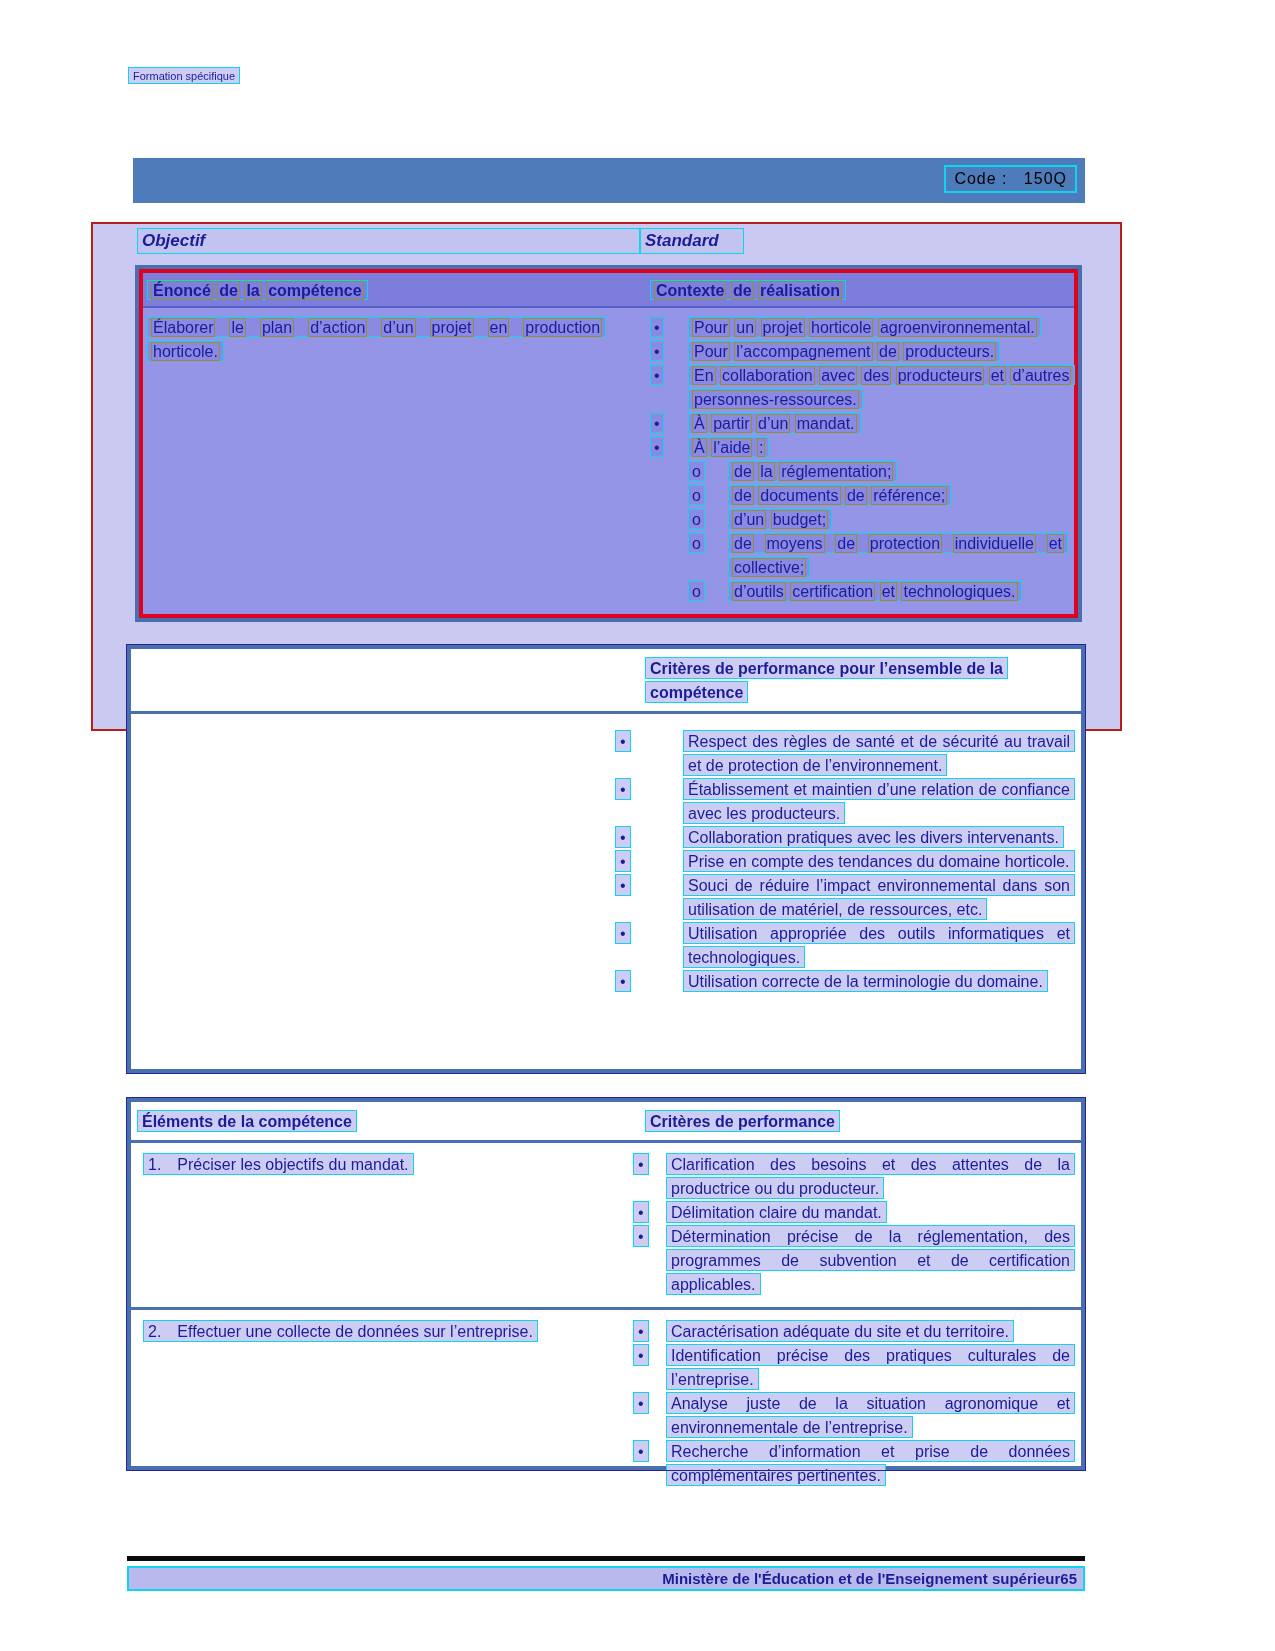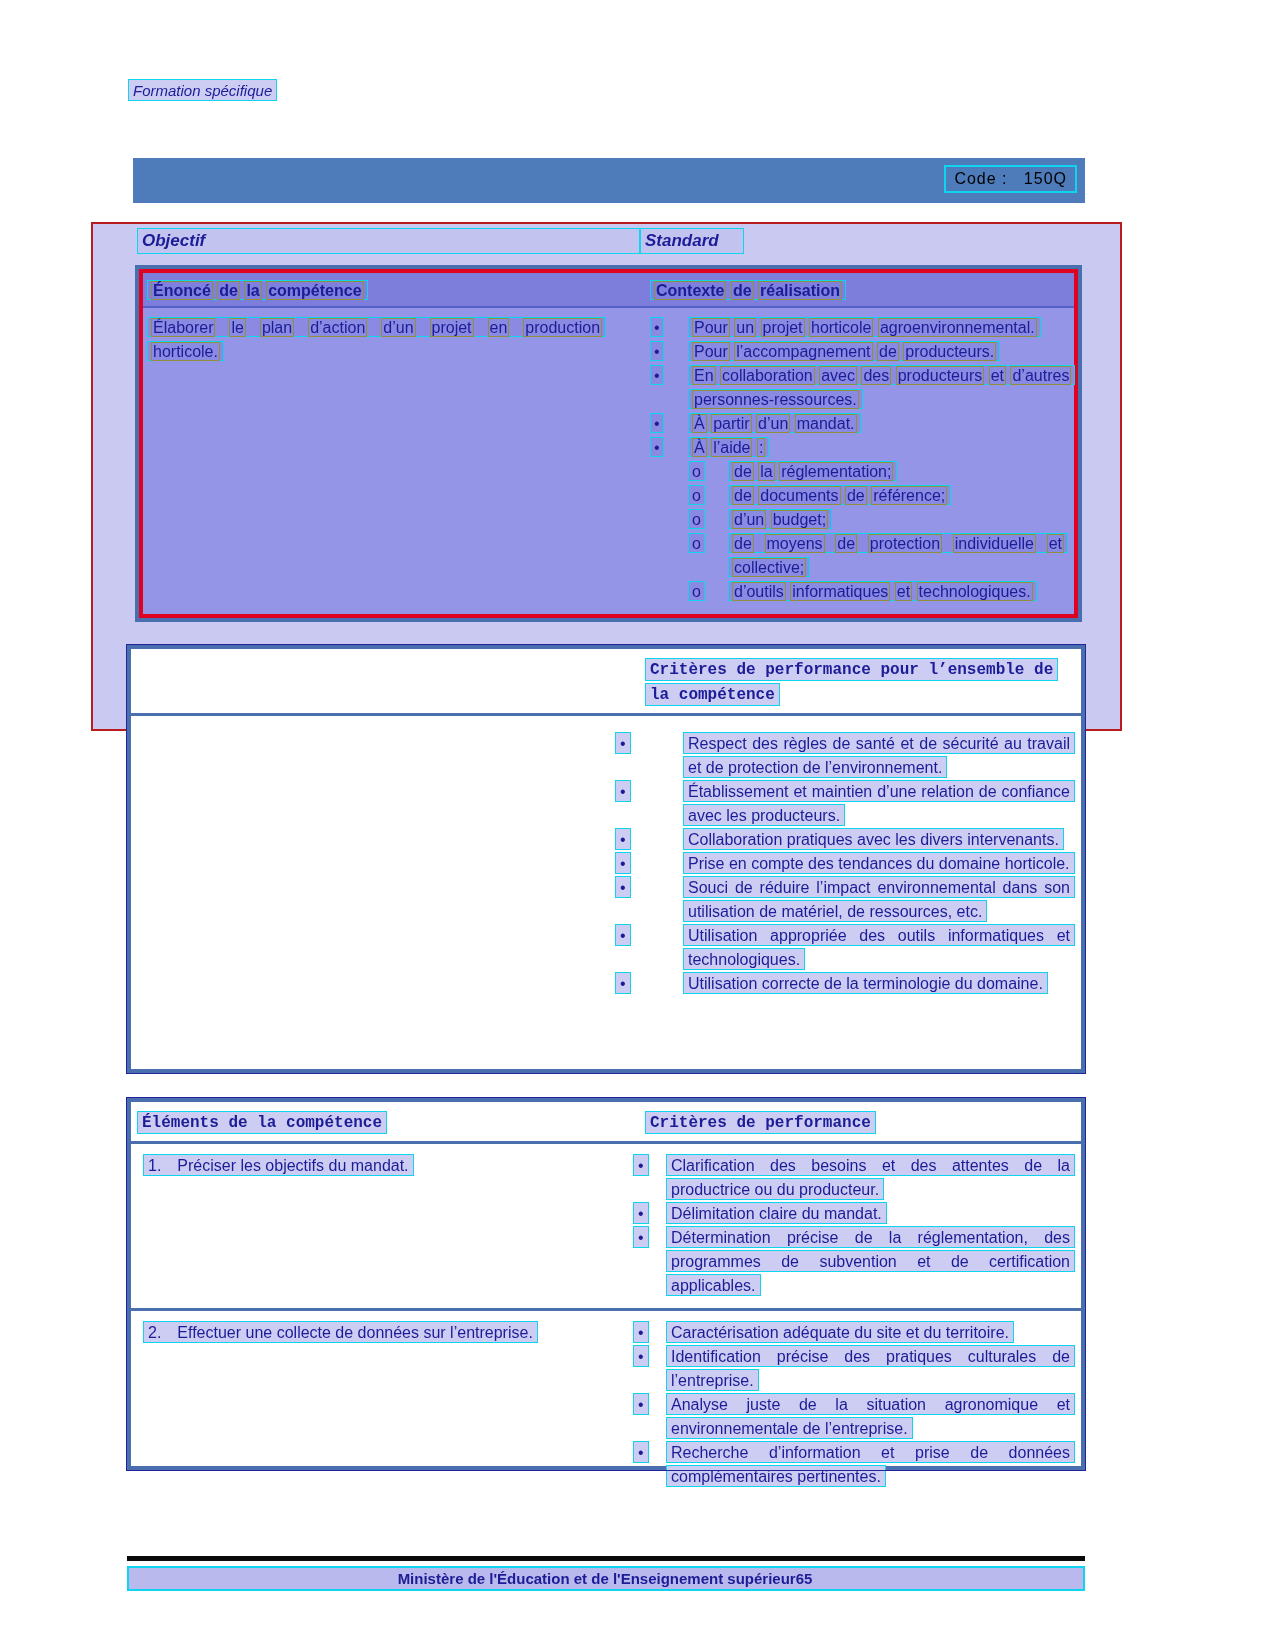--- a/index.html
+++ b/index.html
@@ -18,21 +18,21 @@
     -webkit-box-decoration-break:clone; box-decoration-break:clone;
   }
   .hlp { 
     background:#8a8ae3; border:1px solid #0fd4ee;
     padding:1px 3px 0 3px;
     -webkit-box-decoration-break:clone; box-decoration-break:clone;
   }
   .w { border:1px solid #8f8f3c; padding:0 1px; } 
 
   
-  .formation { top:82px; left:128px; font-size:15px;font-style:italic; }
+  .formation { top:70px; left:128px; font-size:11px; }
   .topbar { top:158px; left:133px; width:952px; height:45px; background:#4e7cba; }
   .codebox {
     position:absolute; right:8px; top:7px; padding:3px 8px;
     border:2px solid #0fd4ee; color:#000000; font-size:16px;
     letter-spacing:1px; white-space:pre;
   }
 
   
   .panel {
     top:222px; left:91px; width:1031px; height:509px;
@@ -71,36 +71,36 @@
   .wtable {
     position:absolute; left:127px; width:958px;
     border:4px solid #4a6fae; outline:1px solid #23239b; background:#ffffff;
     line-height:24px;
   }
   .table2 { top:645px; height:428px; }
   .table3 { top:1098px; height:372px; }
   .divider { border-bottom:3px solid #4a6fae; }
   .cols { display:grid; grid-template-columns:484px 1fr; }
   .hdr-pad { padding:8px 8px 6px 6px; }
-  .hdr { font-weight:bold;font-family:Liberation Mono, monospace; }
+  .hdr { font-weight:bold; }
   .col2-headpad { padding-left:30px; padding-right:4px; }
   .t2-list { padding:16px 6px 0 484px; }
   .t2-list .li .mark { flex:0 0 68px; }
   .t3-row { padding:10px 6px 10px 6px; }
   .t3-el { padding-left:37px; text-indent:-31px; padding-right:60px; }
   .numgap { display:inline-block; width:16px; }
   .t3-crit { padding-left:12px; }
   .t3-crit .li .mark { flex:0 0 33px; }
 
   
   .footrule { top:1556px; left:127px; width:958px; height:5px; background:#0a0a0a; }
   .footbox {
     top:1566px; left:127px; width:958px;
     background:#b9b9ee; border:2px solid #0fd4ee;
-    display:flex; justify-content:center;
+    display:flex; justify-content:flex-end;
     font-weight:bold; font-size:15px; padding:2px 6px 2px 4px;
   }
 </style>
 </head>
 <body>
 
 <div class="abs formation">
   <span class="hl">Formation spécifique</span>
 </div>
 
@@ -156,21 +156,21 @@
           <div class="li sub">
             <span class="mark"><span class="hlp">o</span></span>
             <div class="txt"><span class="hlp"><span class="w">d’un</span> <span class="w">budget;</span></span></div>
           </div>
           <div class="li sub">
             <span class="mark"><span class="hlp">o</span></span>
             <div class="txt"><span class="hlp"><span class="w">de</span> <span class="w">moyens</span> <span class="w">de</span> <span class="w">protection</span> <span class="w">individuelle</span> <span class="w">et</span> <span class="w">collective;</span></span></div>
           </div>
           <div class="li sub">
             <span class="mark"><span class="hlp">o</span></span>
-            <div class="txt"><span class="hlp"><span class="w">d’outils</span> <span class="w">informatiques</span> <span class="w">et</span> <span class="w">technologiques.</span></span></div>
+            <div class="txt"><span class="hlp"><span class="w">d’outils</span> <span class="w">certification</span> <span class="w">et</span> <span class="w">technologiques.</span></span></div>
           </div>
         </div>
       </div>
     </div>
   </div>
 </div>
 
 <div class="abs wtable table2">
   <div class="cols divider">
     <div></div>

